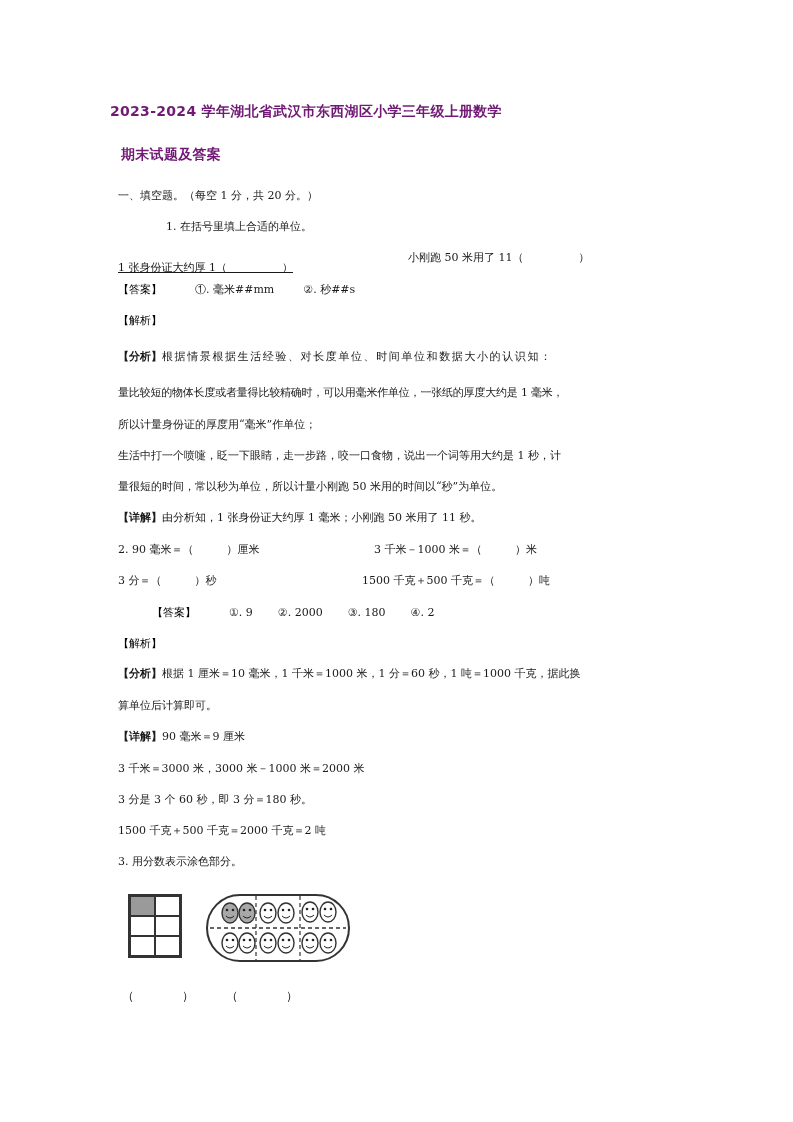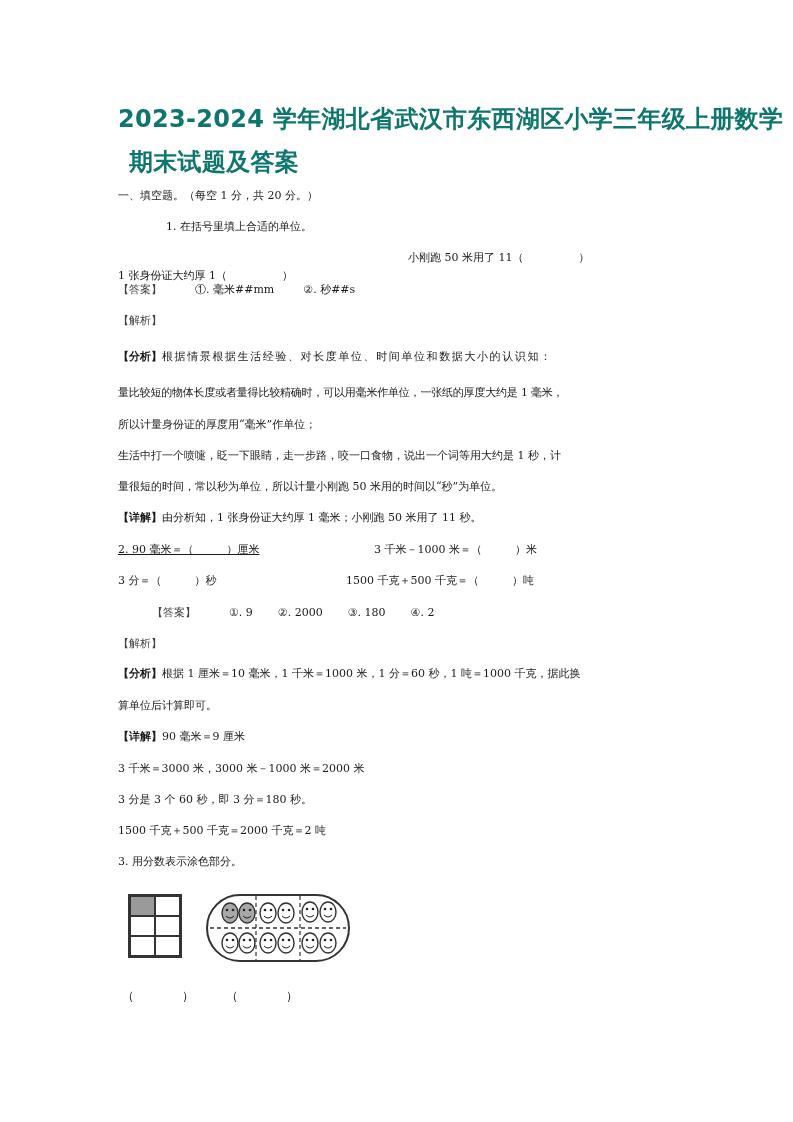--- a/index.html
+++ b/index.html
@@ -10,38 +10,38 @@
     body {
       width: 793px;
       height: 1122px;
       position: relative;
       overflow: hidden;
       font-family: "DejaVu Serif", "Liberation Serif", serif;
       color: #1a1a1a;
     }
     .title {
       position: absolute;
-      left: 118px;
+      left: 110px;
       font-family: "DejaVu Sans", "Liberation Sans", sans-serif;
       font-weight: bold;
-      font-size: 24px;
+      font-size: 14px;
       letter-spacing: 0.3px;
-      color: #0f766e;
+      color: #701a75;
       white-space: nowrap;
     }
     .line {
       position: absolute;
       left: 118px;
       font-size: 11px;
       line-height: 16px;
       white-space: nowrap;
       color: #1a1a1a;
     }
     .tag {
-      color: #404040;
+      color: #000000;
     }
     .bracket {
       font-weight: bold;
     }
     .gap { display: inline-block; }
     .grid {
       position: absolute;
       left: 128px;
       top: 894px;
       width: 54px;
@@ -77,21 +77,21 @@
   </style>
 </head>
 <body>
 
 <div class="title" style="top:103px;">2023-2024 学年湖北省武汉市东西湖区小学三年级上册数学</div>
 <div class="title" style="top:146px;margin-left:11px;">期末试题及答案</div>
 
 <div class="line" style="top:188px;">一、填空题。（每空 1 分，共 20 分。）</div>
 
 <div class="line" style="top:219px;margin-left:48px;">1. 在括号里填上合适的单位。</div>
-<div class="line" style="top:268px;">1 张身份证大约厚 1（　　　　　）</div>
+<div class="line" style="top:260px;text-decoration:underline;">1 张身份证大约厚 1（　　　　　）</div>
 <div class="line" style="top:250px; left:408px;">小刚跑 50 米用了 11（　　　　　）</div>
 
 <div class="line" style="top:282px;">
   <span class="tag">【答案】</span>
   <span class="gap" style="width:26px;"></span>
   <span>①. 毫米##mm</span>
   <span class="gap" style="width:22px;"></span>
   <span>②. 秒##s</span>
 </div>
 
@@ -103,24 +103,24 @@
 
 <div class="line" style="top:385px; letter-spacing:-0.2px;">量比较短的物体长度或者量得比较精确时，可以用毫米作单位，一张纸的厚度大约是 1 毫米，</div>
 <div class="line" style="top:417px;">所以计量身份证的厚度用“毫米”作单位；</div>
 <div class="line" style="top:448px;">生活中打一个喷嚏，眨一下眼睛，走一步路，咬一口食物，说出一个词等用大约是 1 秒，计</div>
 <div class="line" style="top:479px;">量很短的时间，常以秒为单位，所以计量小刚跑 50 米用的时间以“秒”为单位。</div>
 
 <div class="line" style="top:510px;">
   <span class="bracket">【详解】</span><span>由分析知，1 张身份证大约厚 1 毫米；小刚跑 50 米用了 11 秒。</span>
 </div>
 
-<div class="line" style="top:542px;text-decoration:underline;">2. 90 毫米＝（　　　）厘米</div>
+<div class="line" style="top:542px;">2. 90 毫米＝（　　　）厘米</div>
 <div class="line" style="top:542px; left:374px;">3 千米－1000 米＝（　　　）米</div>
 <div class="line" style="top:573px;">3 分＝（　　　）秒</div>
-<div class="line" style="top:573px; left:346px;text-align:center;">1500 千克＋500 千克＝（　　　）吨</div>
+<div class="line" style="top:573px; left:362px;text-align:center;">1500 千克＋500 千克＝（　　　）吨</div>
 
 <div class="line" style="top:605px;margin-left:34px;">
   <span class="tag">【答案】</span>
   <span class="gap" style="width:26px;"></span>
   <span>①. 9</span>
   <span class="gap" style="width:18px;"></span>
   <span>②. 2000</span>
   <span class="gap" style="width:18px;"></span>
   <span>③. 180</span>
   <span class="gap" style="width:18px;"></span>

